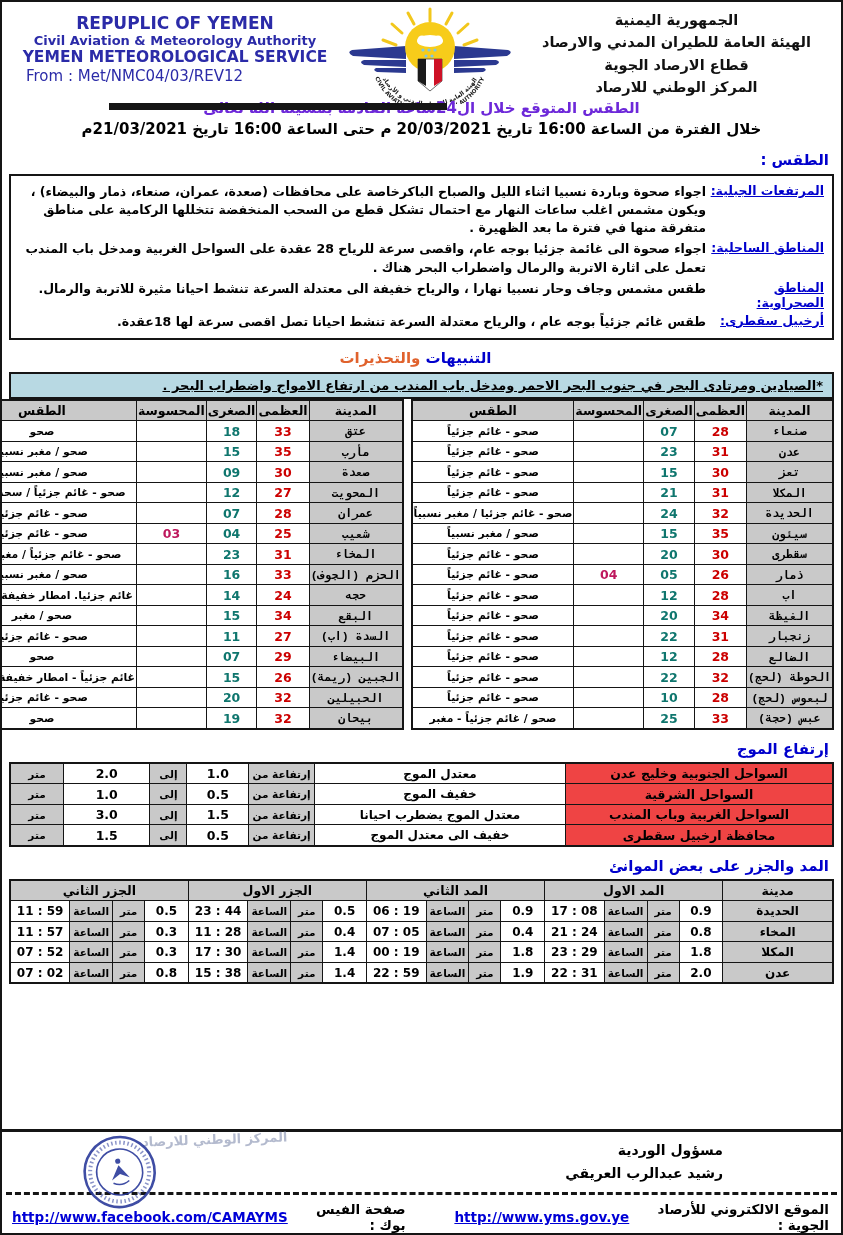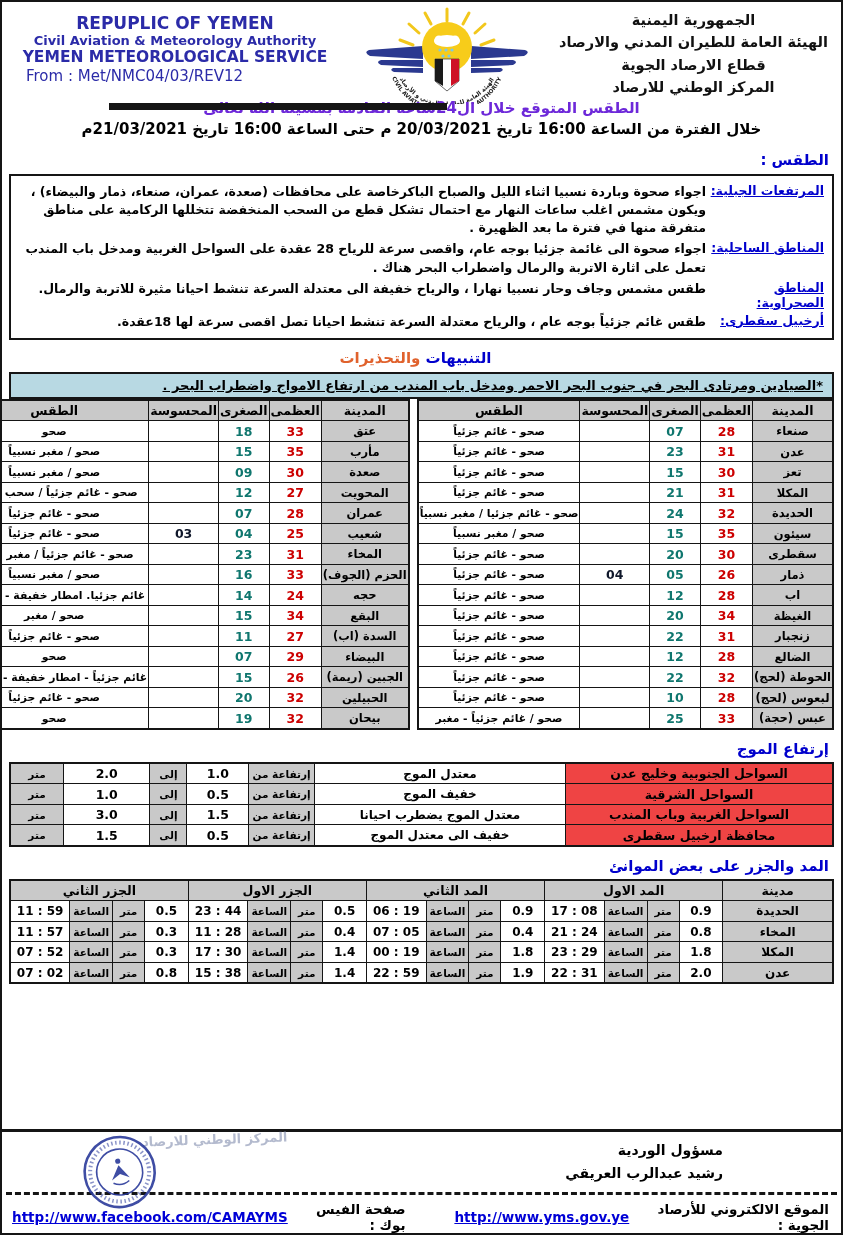--- a/index.html
+++ b/index.html
@@ -1,21 +1,21 @@
 <!DOCTYPE html>
 <html lang="ar"><head>
 <meta charset="utf-8">
 <style>
   html,body{margin:0;padding:0;background:#fff;}
   .page{width:843px;height:1235px;box-sizing:border-box;border:2px solid #151515;background:#fff;
         font-family:"DejaVu Sans",sans-serif;position:relative;direction:rtl;display:flex;flex-direction:column;overflow:hidden;}
   .content{height:1141px;box-sizing:border-box;border-bottom:3px solid #151515;display:flex;flex-direction:column;position:relative;}
 
   
-  .header{display:flex;direction:ltr;padding:5px 8px 0 8px;height:97px;box-sizing:border-box;gap:17px;}
+  .header{display:flex;direction:ltr;padding:5px 8px 0 8px;height:97px;box-sizing:border-box;}
   .h-en{width:330px;text-align:center;color:#2B2BA8;direction:ltr;padding-top:6px;}
   .h-en .l1{font-size:17px;font-weight:bold;}
   .h-en .l2{font-size:13px;font-weight:bold;}
   .h-en .l3{font-size:15.5px;font-weight:bold;}
   .h-en .l4{font-size:15px;text-align:left;padding-left:16px;margin-top:1px;}
   .h-logo{width:180px;display:flex;justify-content:center;align-items:flex-start;}
   .h-ar{flex:1;text-align:center;font-weight:bold;font-size:14.5px;color:#111;line-height:1.55;padding-top:2px;direction:rtl;}
 
   .divider-bar{position:absolute;left:107px;top:101px;width:338px;height:7px;background:#151515;}
 
@@ -33,24 +33,24 @@
   .warn-title .o{color:#E0622D;}
   .warn-box{border:2px solid #151515;background:#B8D9E3;margin:0 7px;padding:4px 9px;font-weight:bold;font-size:13px;color:#000;text-decoration:underline;}
 
   .temp-title{color:#0000CC;text-align:center;font-weight:bold;font-size:15px;margin:9px 0 4px 0;}
   .temp-wrap{display:flex;gap:7px;margin:0 7px;}
   .temp-wrap table{flex:1;}
   table.data{border-collapse:collapse;table-layout:fixed;border:2px solid #151515;}
   table.data th,table.data td{border:1px solid #151515;text-align:center;font-weight:bold;height:19.5px;padding:0 1px;overflow:hidden;white-space:nowrap;}
   table.data th{background:#C9C9C9;font-size:12.5px;color:#000;}
   th.felt-h{font-size:10px;}
-  .c-city{font-size:11.5px;background:#C9C9C9;color:#000;}
+  .c-city{font-size:11.5px;background:#C9C9C9;color:#000;font-family:Liberation Mono, monospace;}
   .c-max{color:#CC0000;font-size:12.5px;}
   .c-min{color:#0f766e;font-size:12.5px;}
-  .c-felt{color:#0f172a;font-size:12.5px;}
+  .c-felt{color:#be185d;font-size:12.5px;}
   .c-wx{font-size:10.8px;color:#000;}
 
   .sec-title{color:#0000CC;font-weight:bold;font-size:15px;margin:10px 12px 4px 0;}
   .full-table{width:calc(100% - 14px);margin:0 7px;}
   .w-area{background:#ef4444;font-size:12.5px;}
   .w-desc{font-size:12px;}
   .w-lbl{background:#C9C9C9;font-size:10.5px;}
   .w-val{font-size:12.5px;}
 
   .tides-table th{height:25px;}

